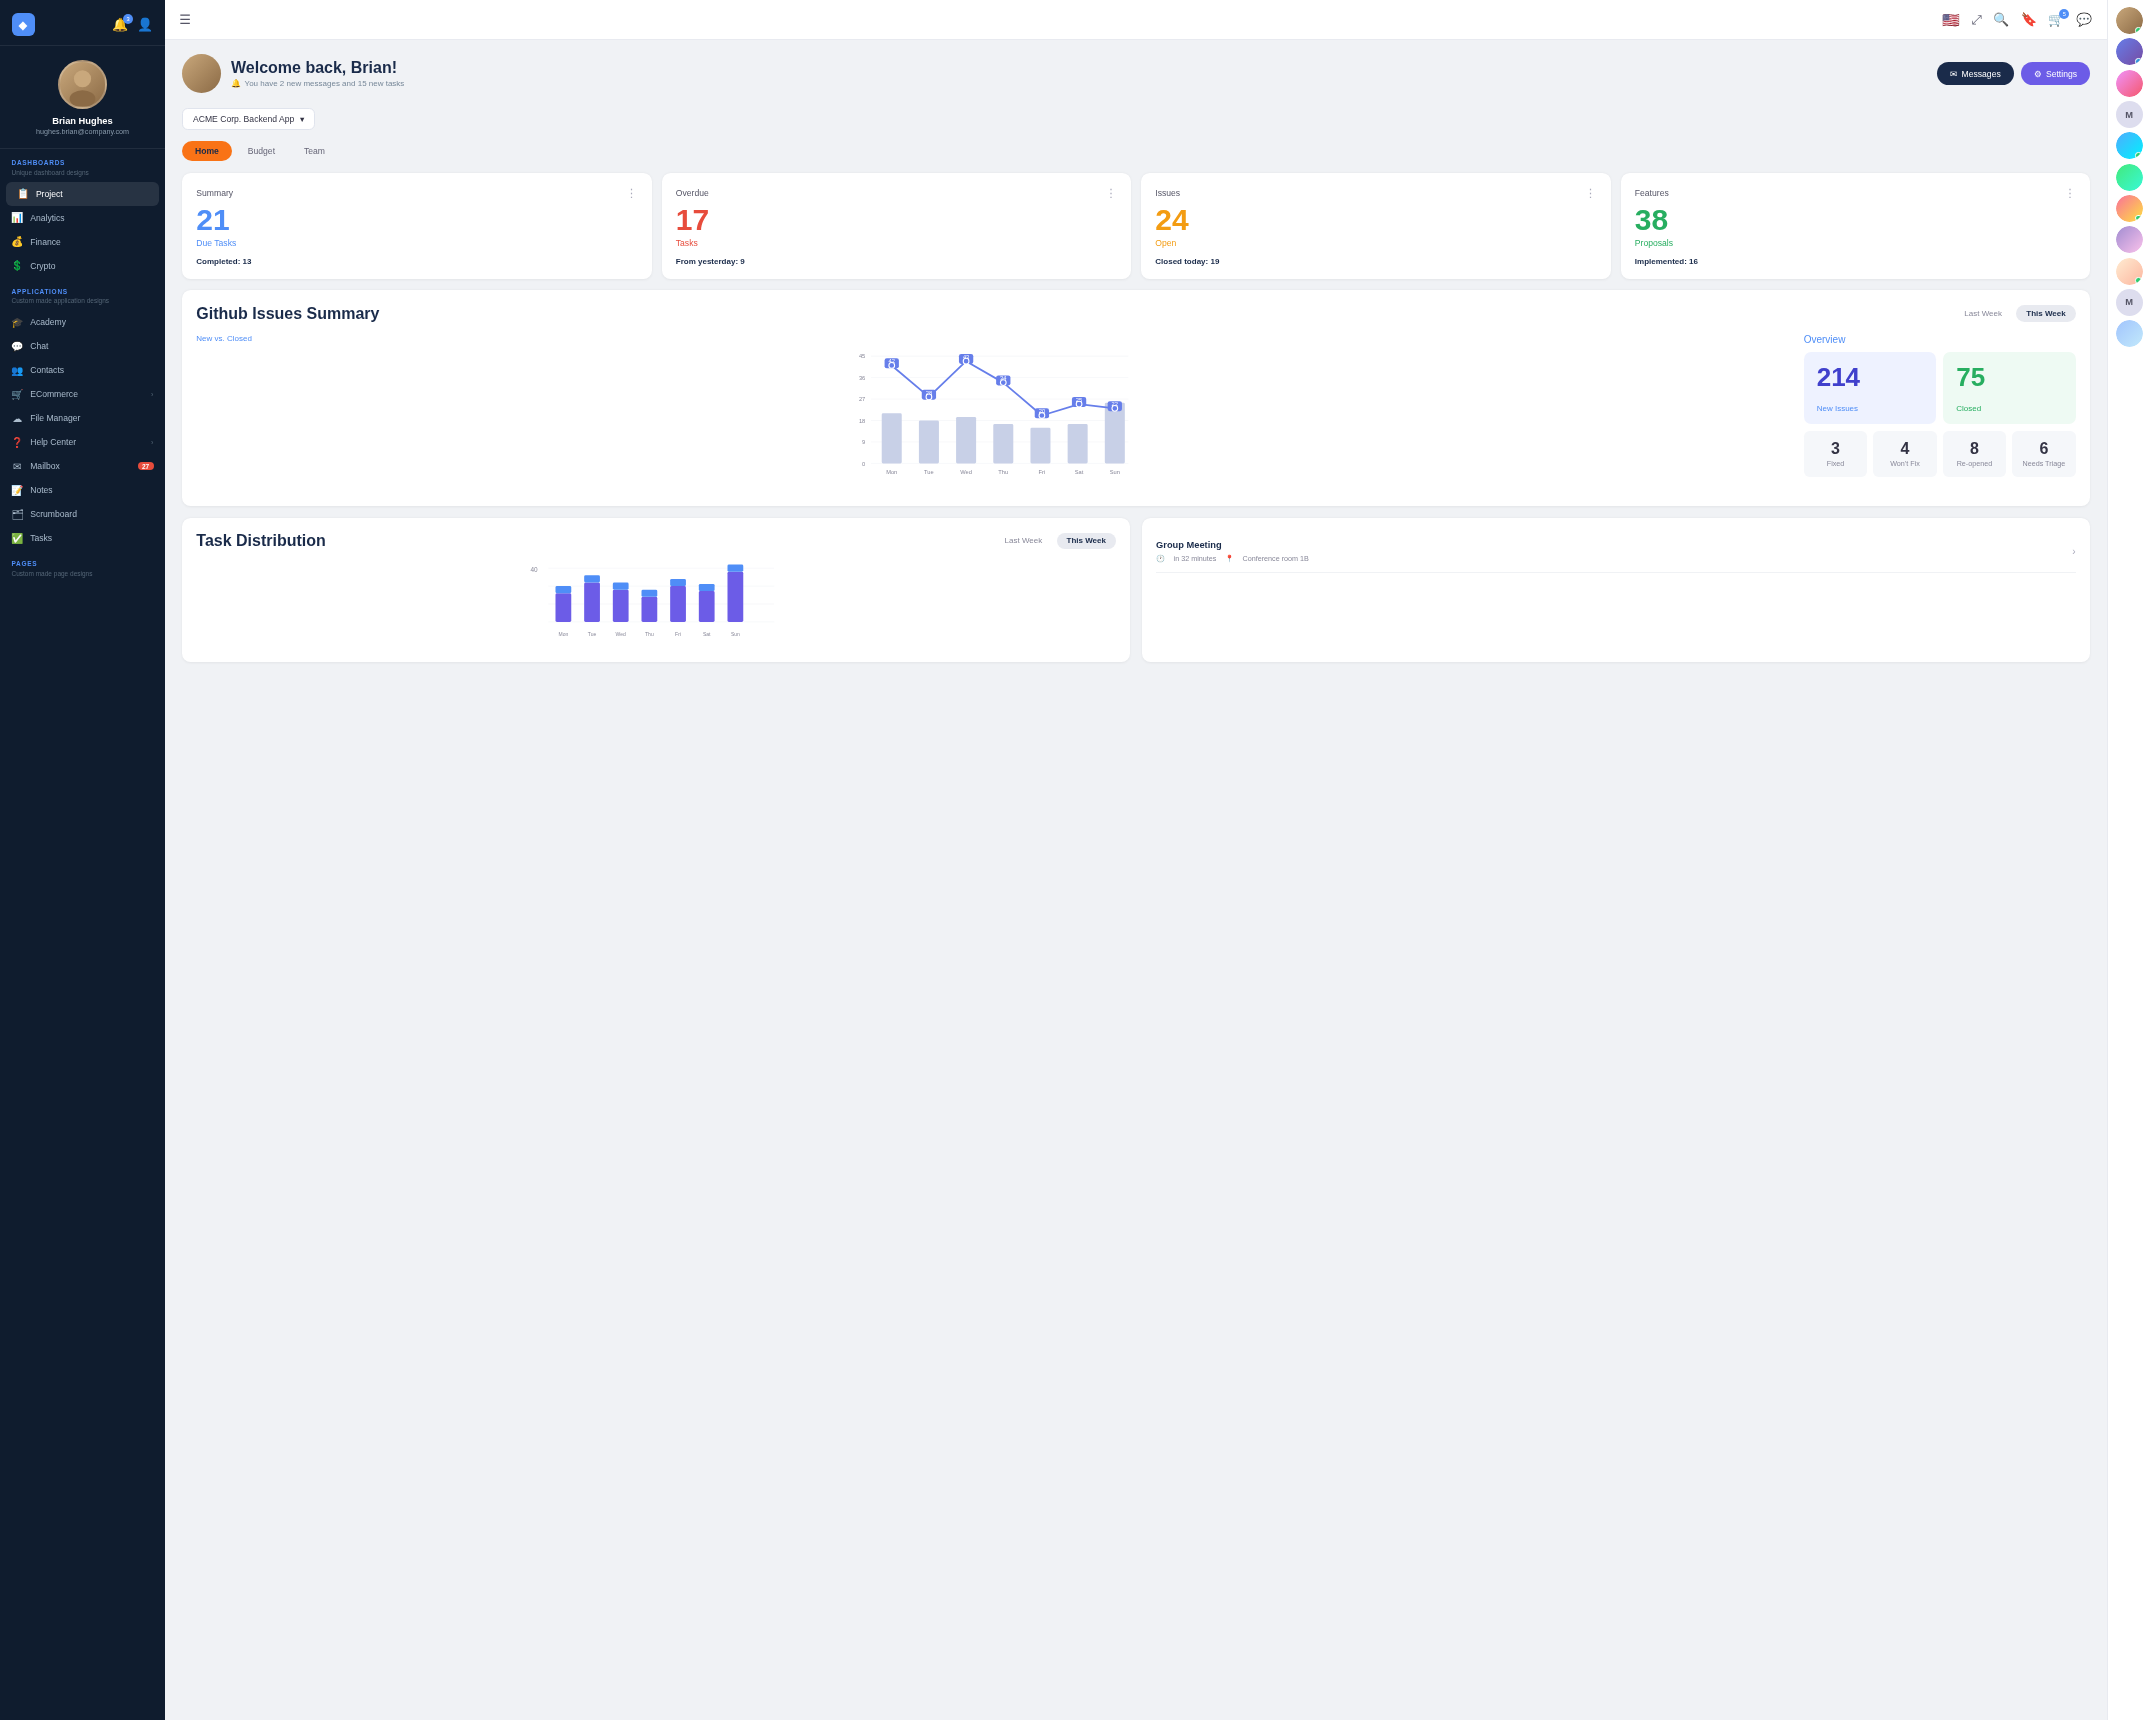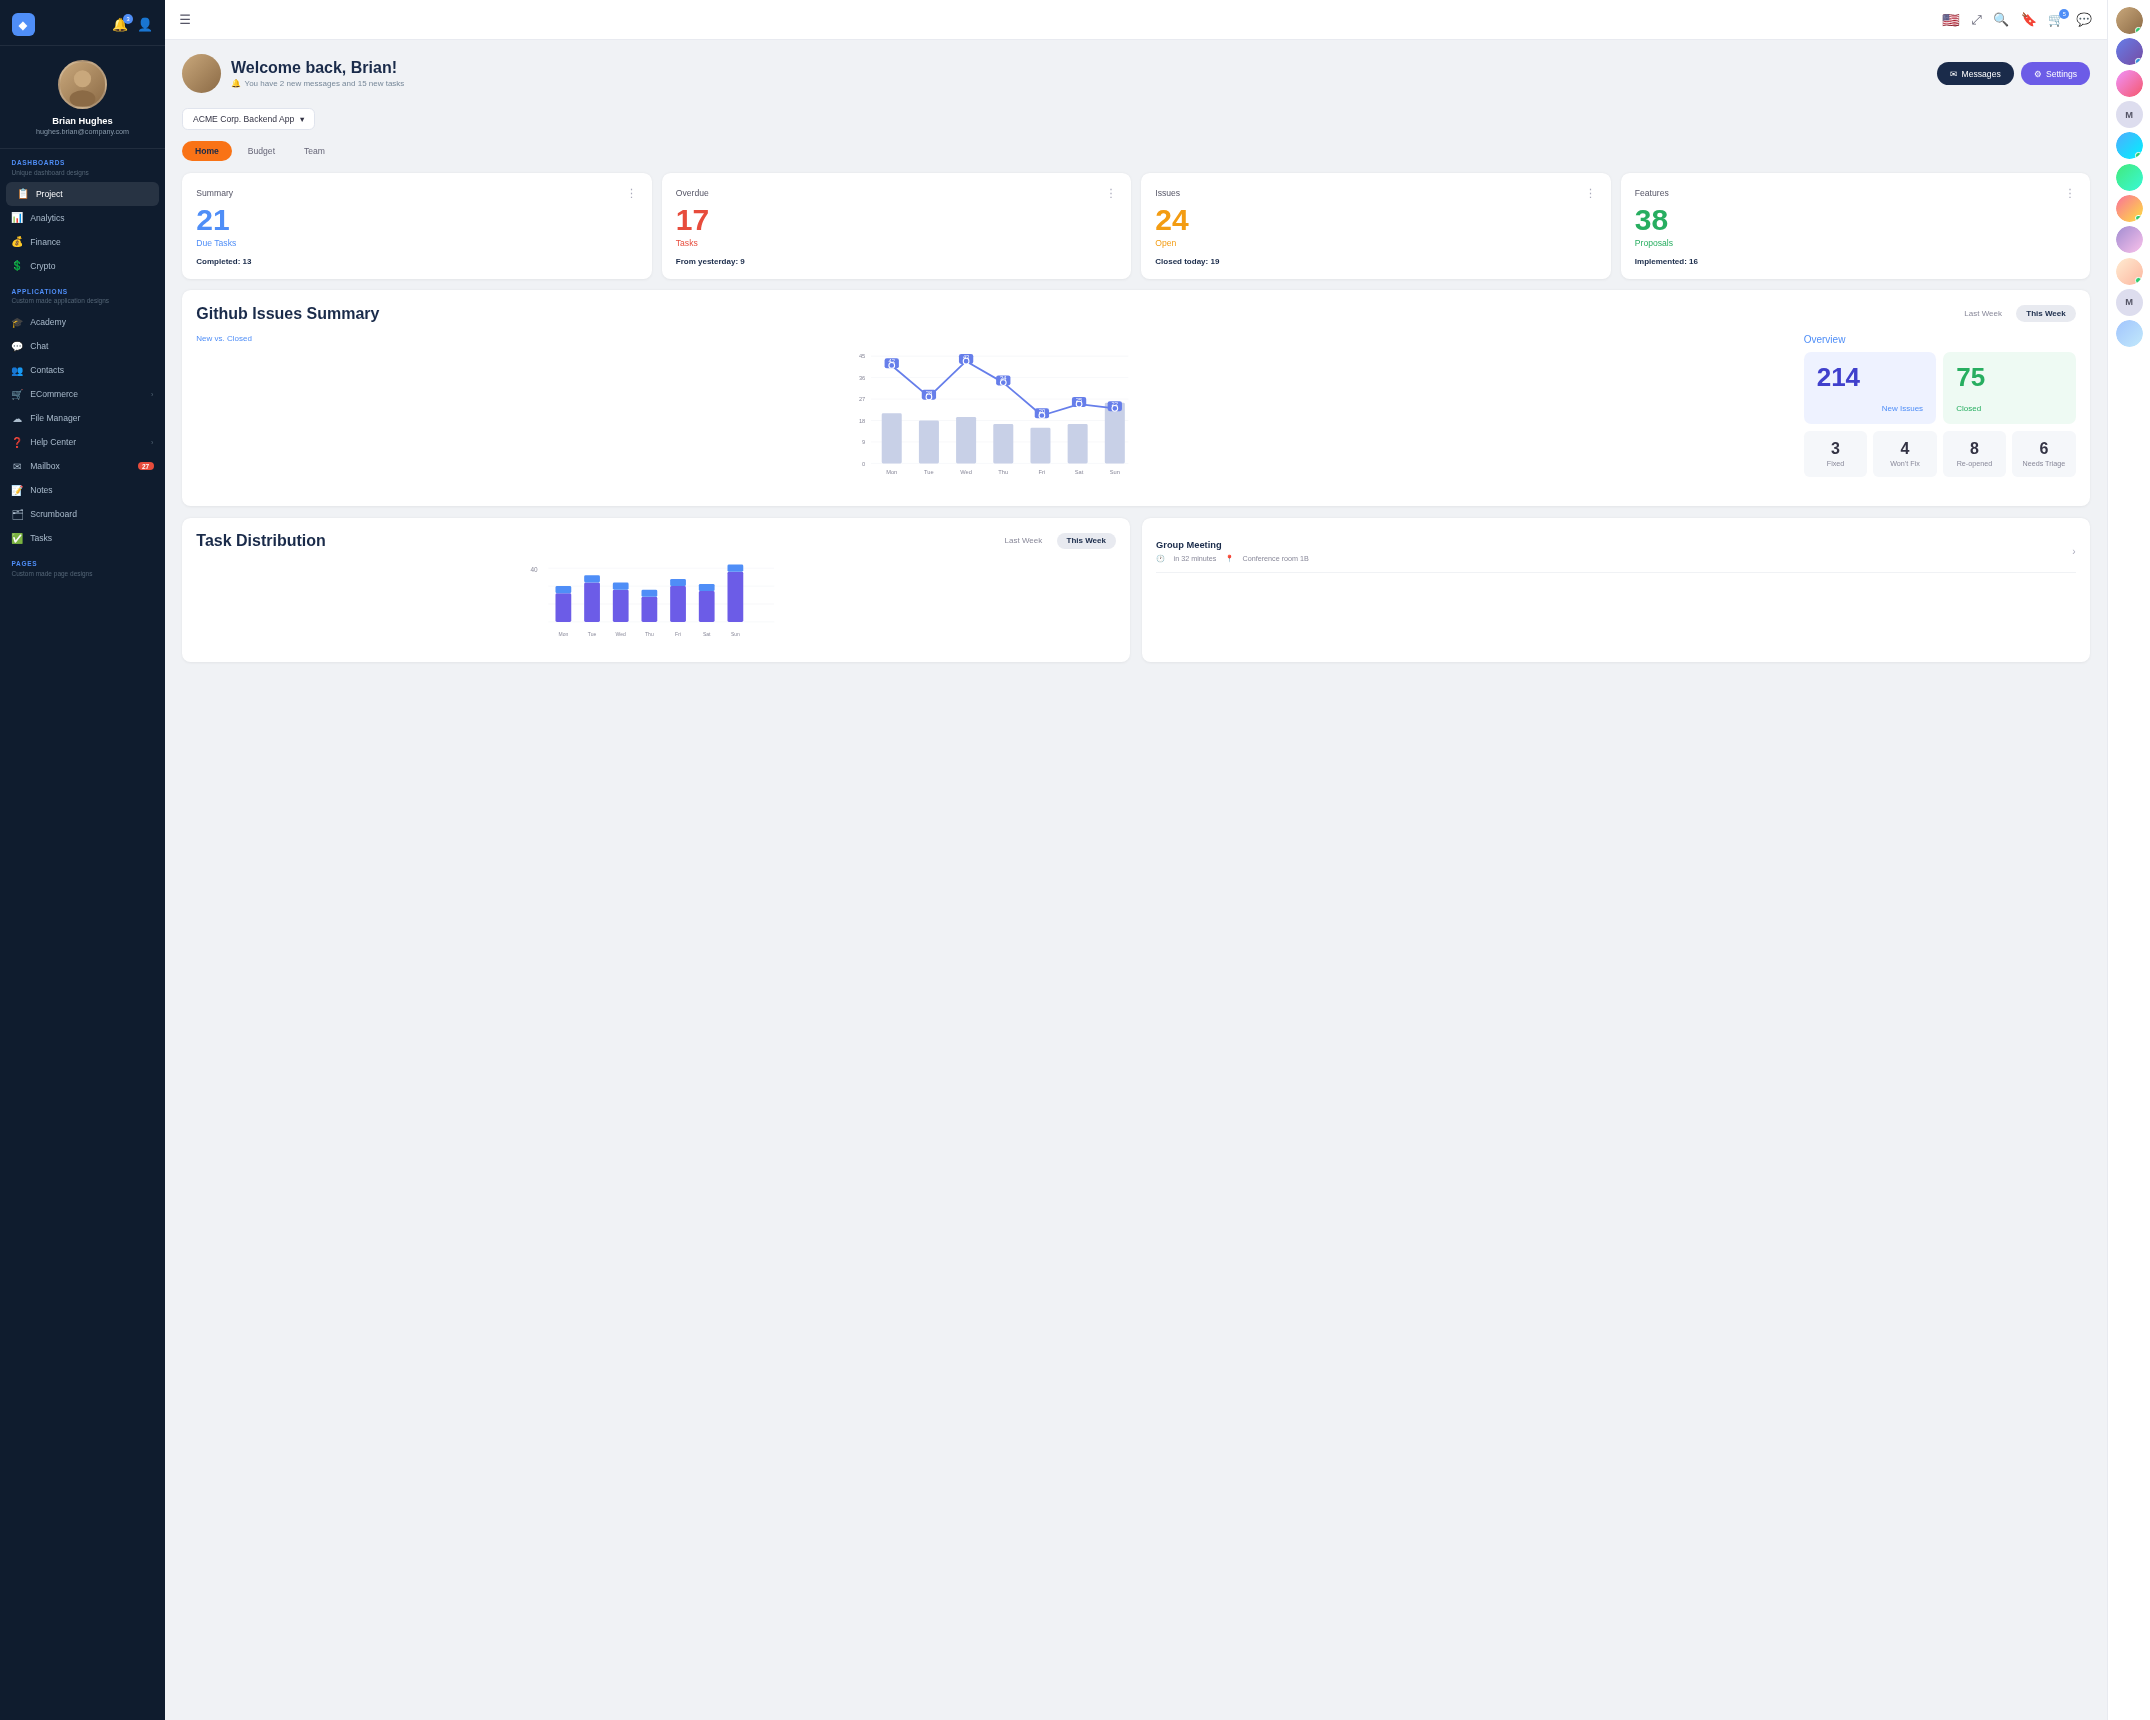--- a/index.html
+++ b/index.html
@@ -215,21 +215,21 @@
     .overview-box {
       border-radius: 7.2px; padding: 11.5px 13px;
       display: flex; flex-direction: column; gap: 11px;
     }
     .overview-box-blue { background: #eef2ff; }
     .overview-box-green { background: #eefaf3; }
     .overview-num { font-size: 26px; font-weight: 800; line-height: 1; margin-bottom: 2.9px; }
     .overview-num-blue { color: #4040cc; }
     .overview-num-green { color: #27ae60; }
     .overview-sub { font-size: 8px; font-weight: 500; }
-    .overview-sub-blue { color: #4f8ef7; text-align: right; }
+    .overview-sub-blue { color: #4f8ef7; }
     .overview-sub-green { color: #27ae60; }
 
     .overview-bottom { display: grid; grid-template-columns: repeat(4, 1fr); gap: 5.7px; }
     .mini-box {
       background: #f5f7fa; border-radius: 5.7px; padding: 8.6px 5.7px;
       text-align: center;
     }
     .mini-num { font-size: 16px; font-weight: 700; color: #334; margin-bottom: 1.4px; }
     .mini-label { font-size: 7.2px; color: #889; }
 

